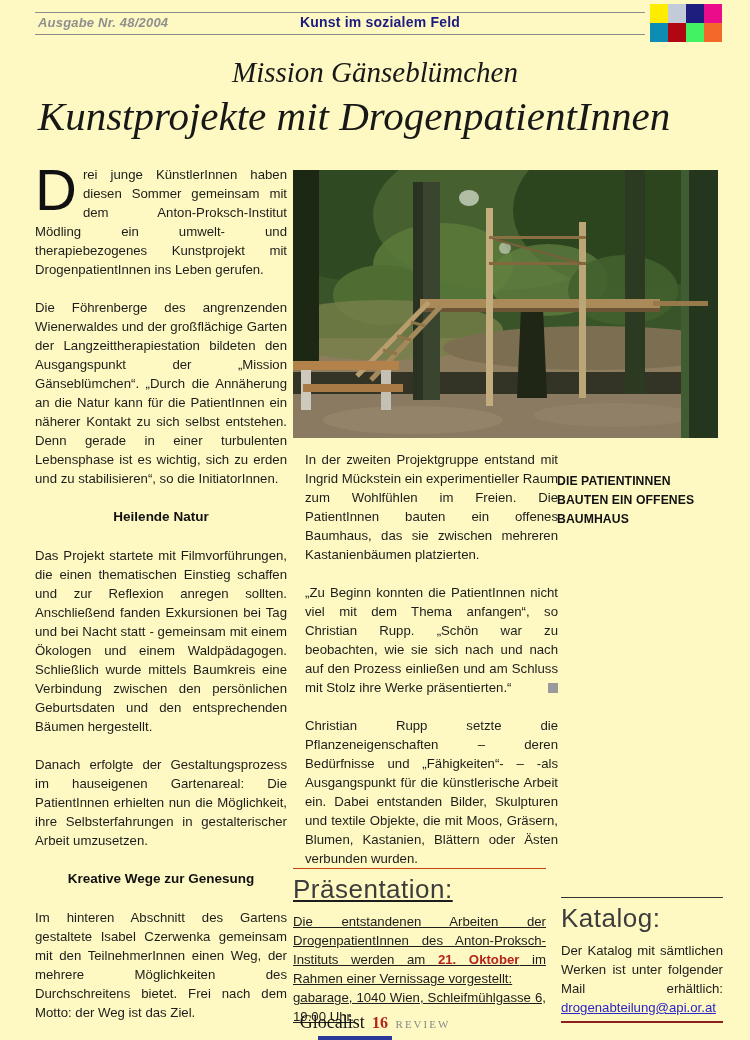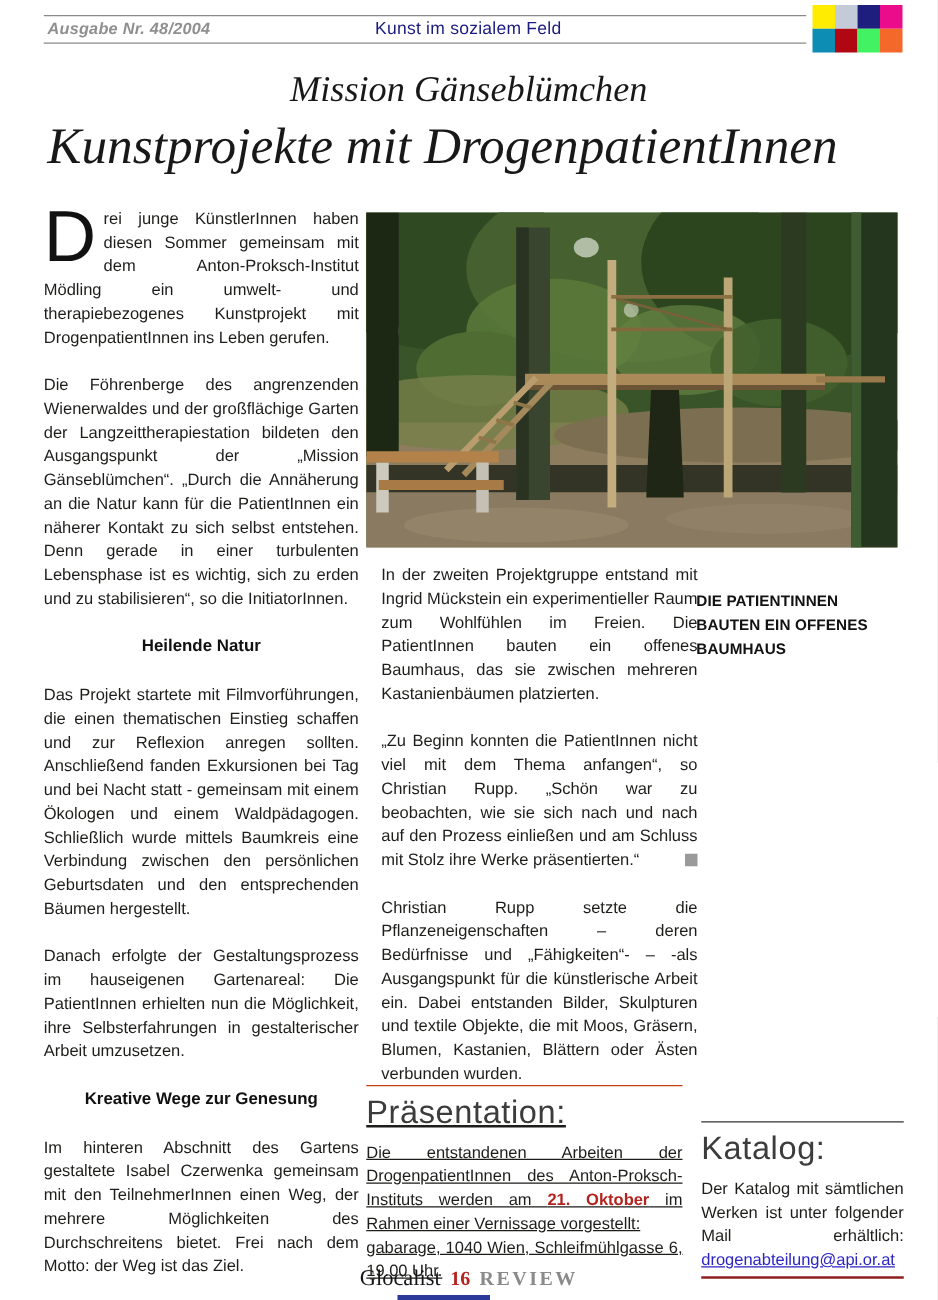--- a/index.html
+++ b/index.html
@@ -1,26 +1,26 @@
 <!DOCTYPE html>
 <html><head>
 <meta charset="utf-8">
 <style>
   html,body{margin:0;padding:0;background:#e8e8e8;}
   .page{
-    position:relative;width:750px;height:1040px;background:#ffffff;
+    position:relative;width:750px;height:1040px;background:#fef9c3;
     margin:0 auto;overflow:hidden;
     font-family:"Liberation Sans","DejaVu Sans",sans-serif;color:#1d1d1b;
   }
   
   .rule{position:absolute;height:0;border-top:1px solid #8a8a8a;}
   .rule-top{left:35px;width:610px;top:12px;}
   .rule-bottom{left:35px;width:610px;top:34px;}
   .issue{position:absolute;left:38px;top:15px;font-size:13px;font-weight:bold;font-style:italic;color:#8f8f8f;letter-spacing:.2px;}
-  .section{position:absolute;left:300px;top:14px;font-size:14px;font-weight:normal;color:#1b1b80;letter-spacing:.2px;}
+  .section{position:absolute;left:300px;top:14px;font-size:14px;font-weight:bold;color:#1b1b80;letter-spacing:.2px;}
   .color-grid{position:absolute;left:650px;top:4px;display:grid;grid-template-columns:repeat(4,18px);grid-auto-rows:19px;}
   .color-grid .sq{width:18px;height:19px;}
   
   .subtitle{position:absolute;left:0;top:56px;width:750px;text-align:center;
     font-family:"Liberation Serif","DejaVu Serif",serif;font-style:italic;font-size:29px;color:#181818;}
   .main-title{position:absolute;left:0;top:92px;width:708px;text-align:center;
     font-family:"Liberation Serif","DejaVu Serif",serif;font-style:italic;font-size:41px;color:#181818;}
   
   .col{position:absolute;font-size:13.2px;line-height:19px;text-align:justify;}
   .col p{margin:0 0 19px 0;}
@@ -39,21 +39,21 @@
   .presentation{position:absolute;left:293px;top:868px;width:253px;border-top:1px solid #c2410c;text-decoration:underline;}
   .presentation .body{font-size:13.2px;line-height:19px;text-align:justify;}
   .red-date{color:#b5231f;font-weight:bold;}
   .katalog{position:absolute;left:561px;top:897px;width:162px;border-top:1px solid #333;border-bottom:2px solid #8e1f1f;padding-bottom:4px;}
   .katalog .body{font-size:13.2px;line-height:19px;text-align:justify;overflow-wrap:anywhere;}
   .email-link{color:#2b25c4;text-decoration:underline;cursor:pointer;}
   
   .footer{position:absolute;left:0;top:1012px;width:750px;text-align:center;}
   .footer .brand{font-family:"Liberation Serif","DejaVu Serif",serif;font-size:18px;color:#161616;}
   .footer .pageno{font-family:"Liberation Serif","DejaVu Serif",serif;font-size:16px;font-weight:bold;color:#b5231f;padding:0 3px;}
-  .footer .suffix{font-family:"Liberation Serif","DejaVu Serif",serif;font-size:16px;color:#8a8a8a;letter-spacing:2px;font-weight:bold;}
+  .footer .suffix{font-family:"Liberation Serif","DejaVu Serif",serif;font-size:11px;color:#8a8a8a;letter-spacing:2px;}
   .footer-line{position:absolute;left:318px;top:1036px;width:74px;height:4px;background:#2b3a9a;}
 </style>
 </head>
 <body>
 
 <div class="page">
 
   <div class="rule rule-top"></div>
   <div class="issue">Ausgabe Nr. 48/2004</div>
   <div class="section">Kunst im sozialem Feld</div>

